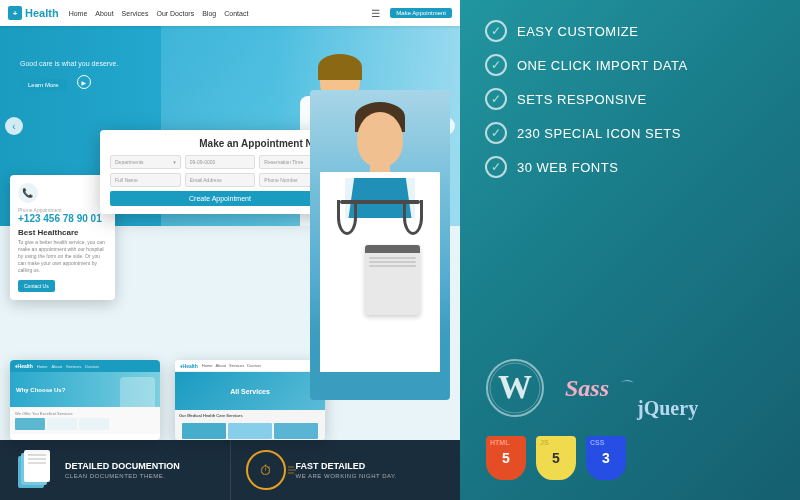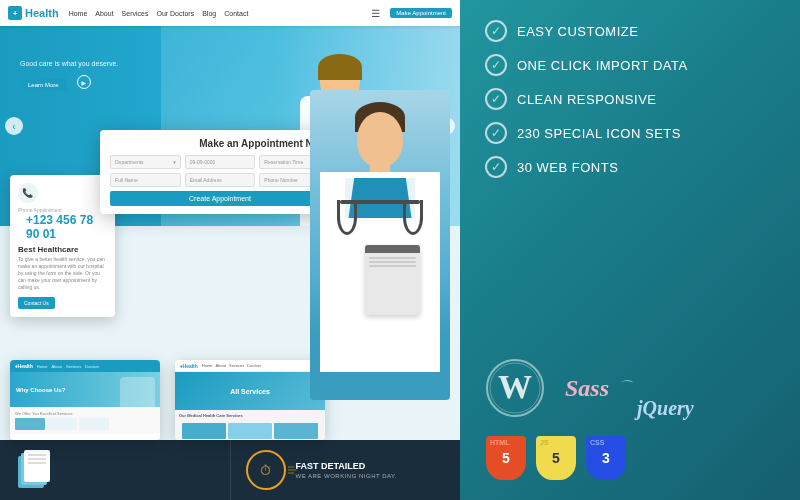--- a/index.html
+++ b/index.html
@@ -224,24 +224,23 @@
       font-size: 9px;
       margin-bottom: 4px;
     }
 
     .hc-phone-label {
       font-size: 5px;
       color: #aaa;
     }
 
     .hc-phone-num {
-      font-size: 12px;
+      font-size: 10px;
       font-weight: bold;
       color: #1a9bc0;
-      margin-left: 8px;
     }
 
     .hc-title {
       font-size: 8px;
       font-weight: bold;
       color: #333;
       margin-top: 4px;
     }
 
     .hc-desc {
@@ -705,20 +704,24 @@
           <div style="position:absolute;bottom:2px;left:3px;width:26px;height:32px;background:#5ab4d4;border-radius:2px;"></div>
           <div style="position:absolute;bottom:5px;left:6px;width:26px;height:32px;background:#78c8e0;border-radius:2px;"></div>
           <div style="position:absolute;bottom:8px;left:9px;width:26px;height:32px;background:white;border-radius:2px;">
             <div style="padding:4px;display:flex;flex-direction:column;gap:2px;">
               <div style="height:2px;background:#ddd;"></div>
               <div style="height:2px;background:#ddd;"></div>
               <div style="height:2px;background:#ddd;"></div>
             </div>
           </div>
         </div>
+        <div class="bottom-text-wrap">
+          <div class="bottom-title">DETAILED DOCUMENTION</div>
+          <div class="bottom-desc">CLEAN DOCUMENTED THEME.</div>
+        </div>
       </div>
 
       <div class="bottom-item" style="border-right:none;">
         <div style="position:relative;flex-shrink:0;">
           <div style="width:40px;height:40px;border-radius:50%;border:2px solid #e8a020;display:flex;align-items:center;justify-content:center;background:transparent;">
             <span style="font-size:14px;color:#e8a020;">⏱</span>
           </div>
           <div style="position:absolute;right:-10px;top:50%;transform:translateY(-50%);display:flex;flex-direction:column;gap:2px;">
             <div style="width:6px;height:1px;background:#e8a020;opacity:0.6;"></div>
             <div style="width:8px;height:1px;background:#e8a020;opacity:0.6;"></div>
@@ -741,21 +744,21 @@
     <div class="feature-item">
       <div class="feature-check">✓</div>
       <div class="feature-label">EASY CUSTOMIZE</div>
     </div>
     <div class="feature-item">
       <div class="feature-check">✓</div>
       <div class="feature-label">ONE CLICK IMPORT DATA</div>
     </div>
     <div class="feature-item">
       <div class="feature-check">✓</div>
-      <div class="feature-label">CLEAN RESPONSIVE</div>
+      <div class="feature-label">SETS RESPONSIVE</div>
     </div>
     <div class="feature-item">
       <div class="feature-check">✓</div>
       <div class="feature-label">230 SPECIAL ICON SETS</div>
     </div>
     <div class="feature-item">
       <div class="feature-check">✓</div>
       <div class="feature-label">30 WEB FONTS</div>
     </div>
   </div>
@@ -772,21 +775,21 @@
         </svg>
       </div>
 
       <div style="display:flex;flex-direction:column;gap:8px;">
         <div style="display:flex;align-items:center;gap:10px;">
           <div style="font-size:24px;font-style:italic;font-weight:bold;color:#f5b0c8;font-family:Georgia,serif;">
             <span>Sass</span>
           </div>
           <div style="display:flex;align-items:center;gap:2px;">
             <span style="font-size:16px;color:#7fbbde;">⌒</span>
-            <span style="font-size:20px;font-weight:bold;font-style:italic;color:#b8d8f0;font-family:Georgia,serif;margin-top:41px;">jQuery</span>
+            <span style="font-size:20px;font-weight:bold;color:#b8d8f0;font-family:Georgia,serif;margin-top:41px;">jQuery</span>
           </div>
         </div>
       </div>
     </div>
 
     <div class="shield-row">
 
       <div class="shield">
         <div class="shield-body shield-html">
           <span class="shield-label shield-html-label">HTML</span>

